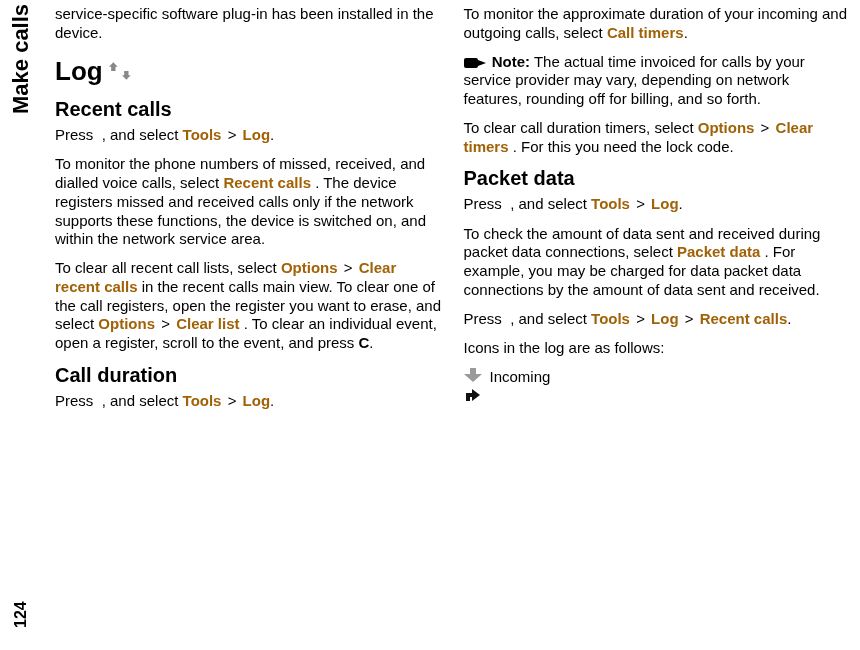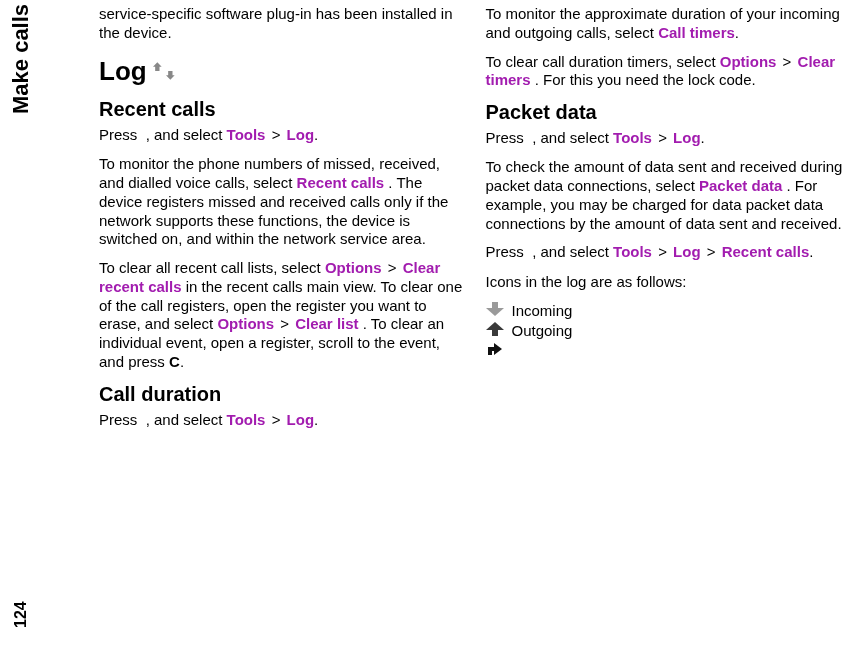--- a/index.html
+++ b/index.html
@@ -33,41 +33,40 @@
   .side-page {
     top: 628px;
     left: 12px;
     font-size: 16px;
   }
   .columns {
     display: flex;
     gap: 22px;
     padding: 5px 10px 5px 55px;
     height: 100%;
-    margin-left: 44px;
   }
   .col {
     width: 395px;
     line-height: 1.25;
   }
   .col p { margin-bottom: 10px; }
   h2 {
     font-size: 26px;
     font-weight: bold;
     margin: 12px 0 4px 0;
     display: flex;
     align-items: center;
     gap: 6px;
   }
   h3 {
     font-size: 20px;
     font-weight: bold;
     margin: 10px 0 4px 0;
   }
-  .link { color: #a21caf; font-weight: bold; }
+  .link { color: #a16207; font-weight: bold; }
   .gt { display:inline-block; padding: 0 2px; }
   .icon { display:inline-block; vertical-align:middle; }
   .legend-row { display:flex; align-items:flex-start; gap:8px; margin-bottom:2px; }
   .legend-row .icon svg { width:18px; height:14px; }
   .note-icon svg { width:24px; height:16px; vertical-align:middle; }
 </style>
 </head>
 <body>
 
 <div class="sidebar">
@@ -146,20 +145,30 @@
       <span class="link">Log</span>.
     </p>
   </div>
 
   <div class="col">
     <p>
       <span>To monitor the approximate duration of your incoming and outgoing calls, select </span>
       <span class="link">Call timers</span>.
     </p>
 
+    <p>
+      <span class="note-icon">
+        <svg viewBox="0 0 24 16">
+            <rect x="0" y="3" width="14" height="10" rx="2" fill="#000"></rect>
+            <polygon points="14,5 22,8 14,11" fill="#000"></polygon>
+          </svg>
+      </span>
+      <b>Note:</b>
+      <span>  The actual time invoiced for calls by your service provider may vary, depending on network features, rounding off for billing, and so forth.</span>
+    </p>
 
     <p>
       <span>To clear call duration timers, select </span>
       <span class="link">Options</span>
       <span class="gt">&gt;</span>
       <span class="link">Clear timers</span>
       <span>. For this you need the lock code.</span>
     </p>
 
     <h3>Packet data</h3>
@@ -204,24 +213,18 @@
     <p>Icons in the log are as follows:</p>
 
     <div class="legend-row">
       <span class="icon"><svg viewBox="0 0 18 14">
             <polygon points="6,0 12,0 12,6 18,6 9,14 0,6 6,6" fill="#9a9a9a"></polygon>
           </svg></span>
       <span>Incoming</span>
     </div>
     <div class="legend-row">
       <span class="icon"><svg viewBox="0 0 18 14">
-            <polygon points="9,0 18,8 12,8 12,14 6,14 6,8 0,8" fill="#3a3a3a"></polygon>
-          </svg></span>
-      <span>Outgoing</span>
-    </div>
-    <div class="legend-row">
-      <span class="icon"><svg viewBox="0 0 18 14">
             <path d="M2 12 L2 4 L8 4 L8 0 L16 6 L8 12 L8 8 L6 8 L6 12 Z" fill="#111"></path>
           </svg></span>
     </div>
 
   </div>
 </div>
 
 </body></html>

